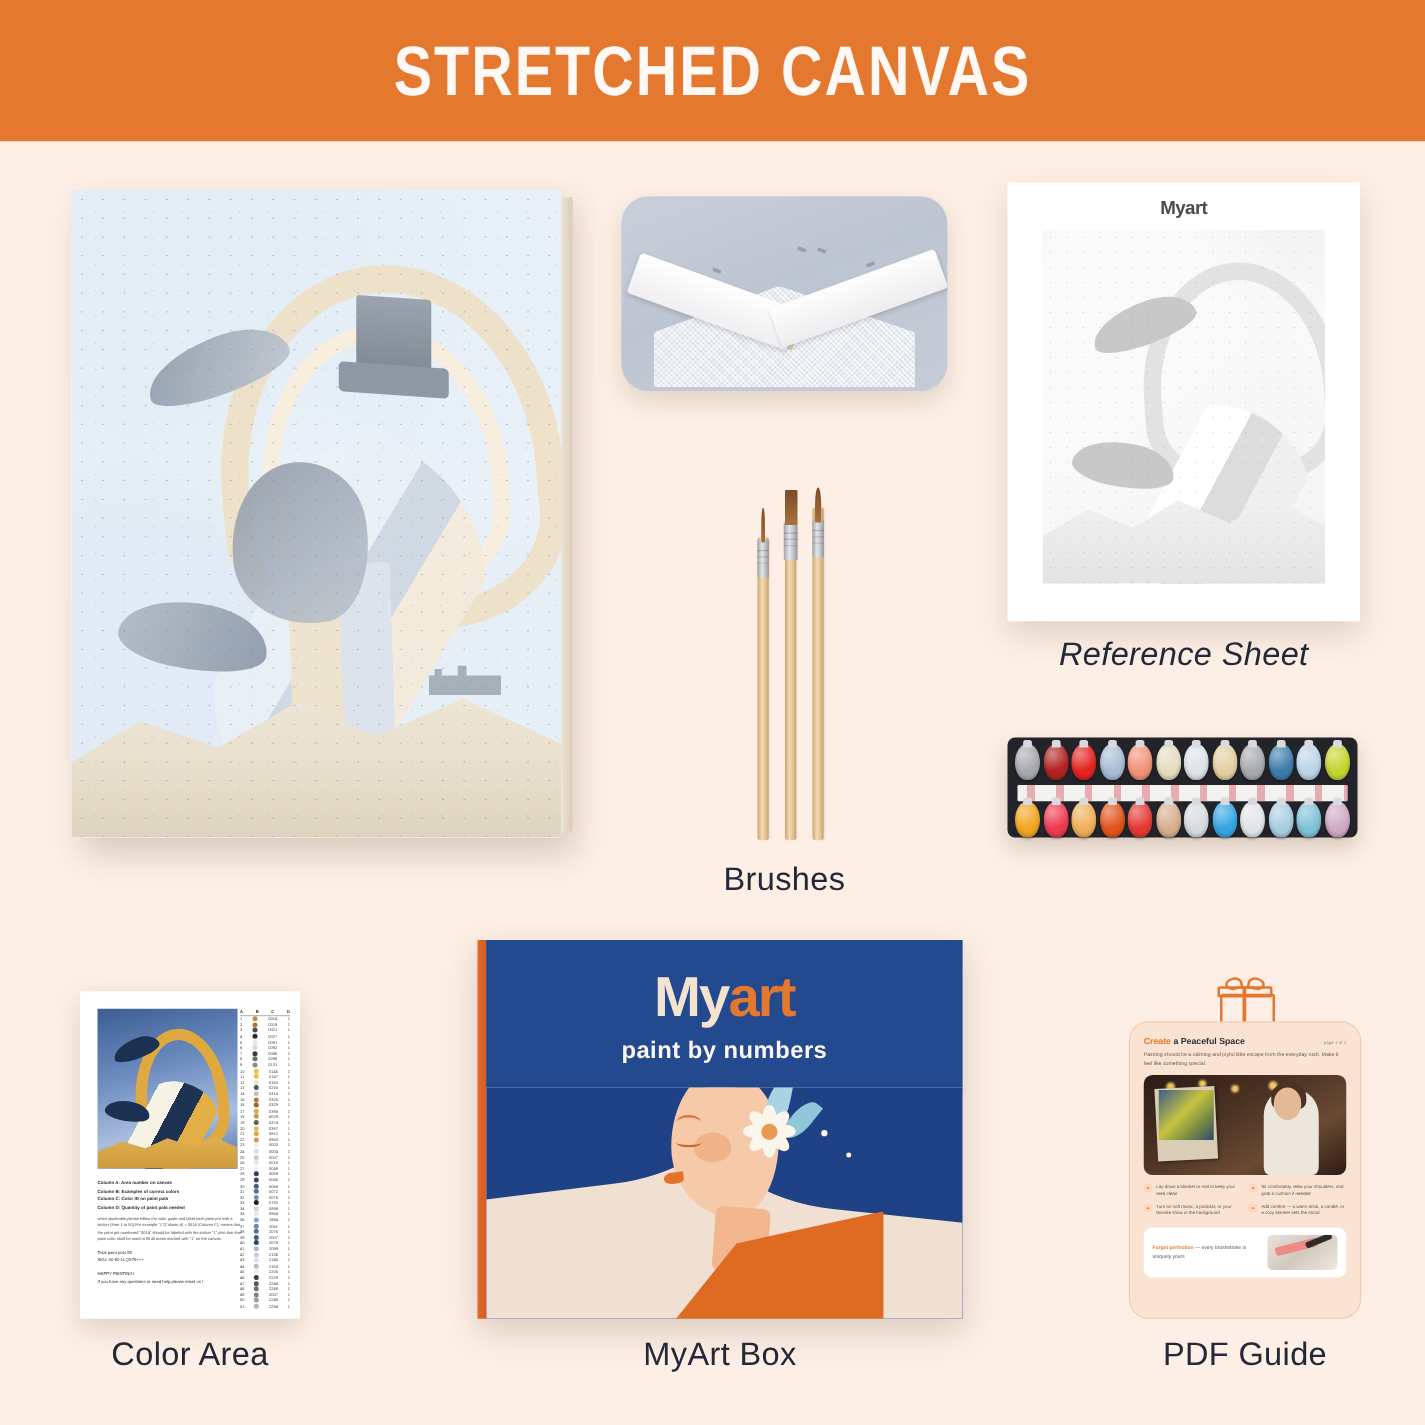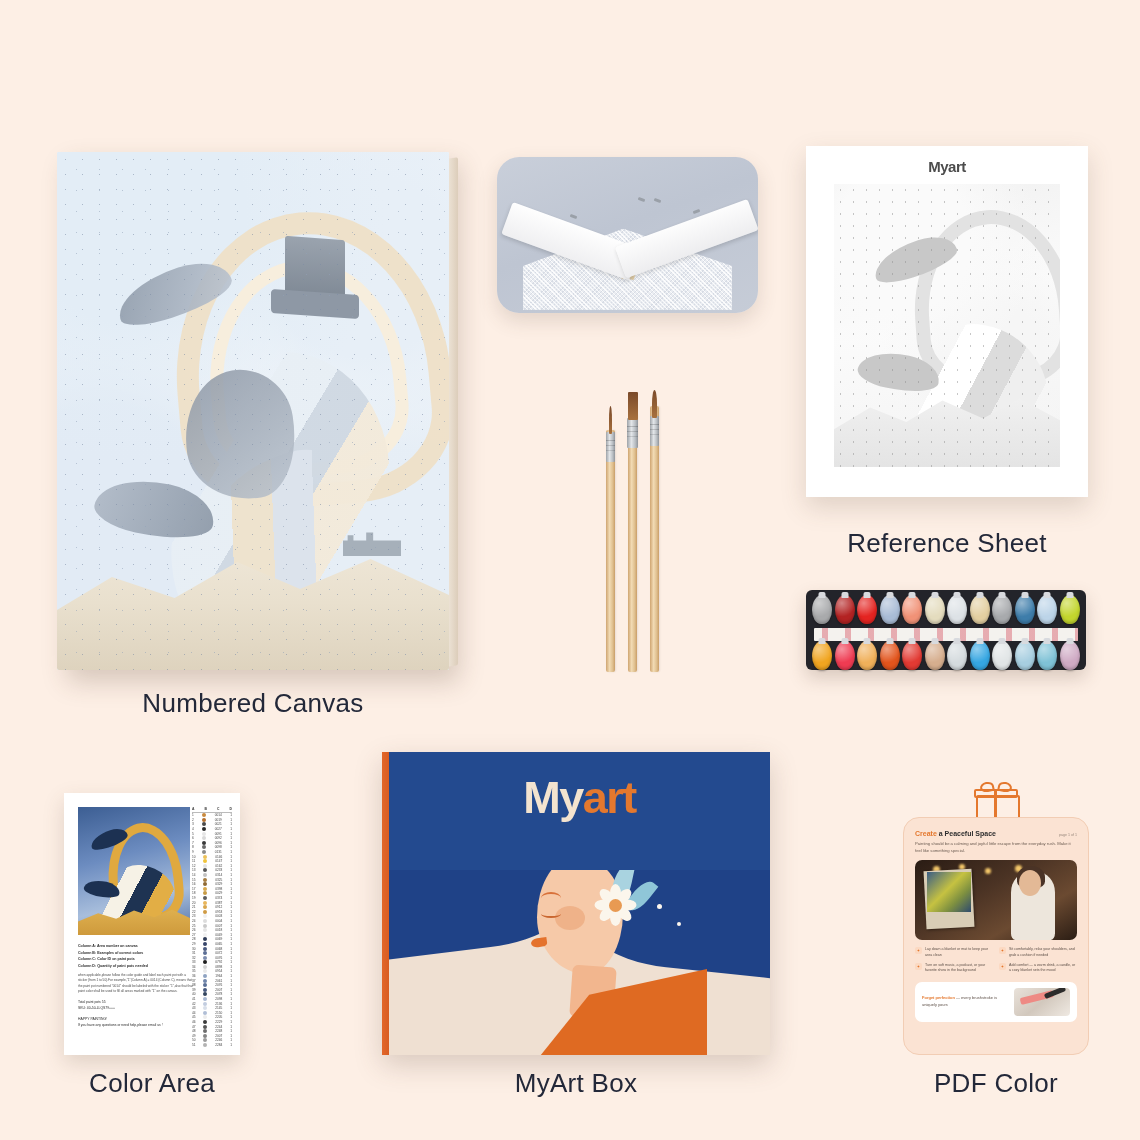--- a/index.html
+++ b/index.html
@@ -290,41 +290,43 @@
   .note-brush{position:absolute;left:6px;top:6px;width:34px;height:7px;background:#EE8A84;
     border-radius:2px;transform:rotate(-14deg);}
   .note-handle{position:absolute;right:4px;top:2px;width:22px;height:5px;background:#2C2C2C;
     border-radius:2px;transform:rotate(-22deg);}
 </style>
 </head>
 <body>
 
 <div class="page">
 
+  <div class="header">
+    <div class="header-title">STRETCHED CANVAS</div>
+  </div>
 
   <div class="canvas-wrap">
     <div class="canvas-shadow"></div>
     <div class="canvas-edge"></div>
     <div class="canvas-face">
       <div class="pbn-bg"></div>
       <div class="ribbon rb1"></div>
       <div class="ribbon rb2"></div>
       <div class="tower"></div>
       <div class="tower-base"></div>
       <div class="swirl"></div>
       <div class="swirl2"></div>
       <div class="bird bird1"></div>
       <div class="bird bird2"></div>
       <div class="figure"></div>
       <div class="mountain"></div>
       <div class="castle"></div>
       <div class="pbn-speck"></div>
     </div>
   </div>
-  <div class="label" style="left:57px;top:688px;width:392px;">Numbered Canvas</div>
 
   <div class="ps-wrap">
     <div class="ps-photo">
       <div class="ps-mesh"></div>
       <div class="ps-woodL"></div>
       <div class="ps-woodR"></div>
       <div class="ps-barL"></div>
       <div class="ps-barR"></div>
       <div class="staple" style="left:28%;top:37%;transform:rotate(20deg);"></div>
       <div class="staple" style="left:54%;top:26%;transform:rotate(20deg);"></div>
@@ -337,36 +339,37 @@
     <div class="rs-logo">Myart</div>
     <div class="rs-art">
       <div class="rs-rb"></div>
       <div class="rs-swirl"></div>
       <div class="rs-bird rs-b1"></div>
       <div class="rs-bird rs-b2"></div>
       <div class="rs-mtn"></div>
       <div class="rs-speck"></div>
     </div>
   </div>
-  <div class="label" style="left:806px;top:528px;width:282px;">Reference Sheet</div>
+  <div class="label" style="left:806px;top:508px;width:282px;font-style:italic;">Reference Sheet</div>
 
   <div class="brushes">
 
     <div class="brush" style="left:22px;height:242px;"></div>
     <div class="ferrule" style="left:22px;top:44px;"></div>
     <div class="bristle" style="left:25px;top:18px;width:3px;height:28px;border-radius:50% 50% 1px 1px;"></div>
 
     <div class="brush" style="left:44px;height:258px;"></div>
     <div class="ferrule" style="left:43px;top:30px;width:11px;"></div>
     <div class="bristle" style="left:44px;top:4px;width:10px;height:28px;border-radius:1px;"></div>
 
     <div class="brush" style="left:66px;height:266px;"></div>
     <div class="ferrule" style="left:66px;top:28px;"></div>
     <div class="bristle" style="left:68px;top:2px;width:5px;height:28px;border-radius:50% 50% 1px 1px;"></div>
   </div>
+  <div class="label" style="left:497px;top:688px;width:261px;">Brushes</div>
 
   <div class="paints-wrap">
     <div class="paint-tray">
       <div class="paint-rows">
         <div class="paint-row" id="paint-top">
             <div class="pot" style="background: radial-gradient(circle at 34% 28%, rgba(255, 255, 255, 0.45), transparent 55%), rgb(169, 170, 172);"></div>
             <div class="pot" style="background: radial-gradient(circle at 34% 28%, rgba(255, 255, 255, 0.45), transparent 55%), rgb(179, 35, 35);"></div>
             <div class="pot" style="background: radial-gradient(circle at 34% 28%, rgba(255, 255, 255, 0.45), transparent 55%), rgb(228, 36, 33);"></div>
             <div class="pot" style="background: radial-gradient(circle at 34% 28%, rgba(255, 255, 255, 0.45), transparent 55%), rgb(169, 188, 214);"></div>
             <div class="pot" style="background: radial-gradient(circle at 34% 28%, rgba(255, 255, 255, 0.45), transparent 55%), rgb(241, 146, 119);"></div>
@@ -737,20 +740,21 @@
   </div>
   <div class="label" style="left:40px;top:1068px;width:224px;">Color Area</div>
 
   <div class="box-wrap">
     <div class="box-edge"></div>
     <div class="box-face">
       <div class="box-top">
         <div class="brand">
           <span class="my">My</span><span class="art">art</span>
         </div>
+        <div class="brand-sub">paint by numbers</div>
       </div>
       <div class="box-illus">
         <div class="hair hairL"></div>
         <div class="hair hairR"></div>
         <div class="face"></div>
         <div class="cheek"></div>
         <div class="brow"></div>
         <div class="eye"></div>
         <div class="lip"></div>
         <div class="neck"></div>
@@ -824,15 +828,15 @@
         <div class="note-tx">
           <span class="hl">Forget perfection</span><span> — every brushstroke is uniquely yours</span>
         </div>
         <div class="note-img">
           <div class="note-brush"></div>
           <div class="note-handle"></div>
         </div>
       </div>
     </div>
   </div>
-  <div class="label" style="left:903px;top:1068px;width:186px;">PDF Color</div>
+  <div class="label" style="left:903px;top:1068px;width:186px;">PDF Guide</div>
 
 </div>
 
 </body></html>

